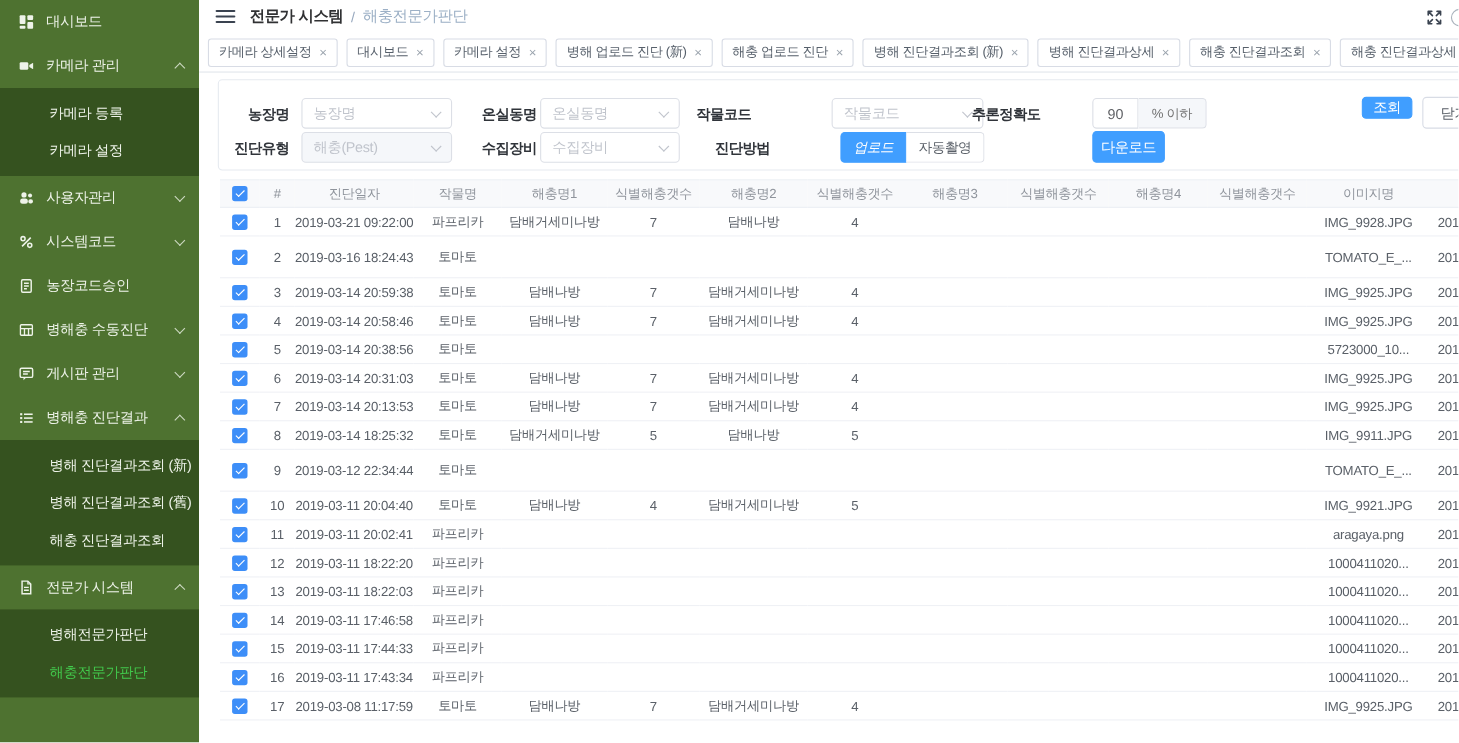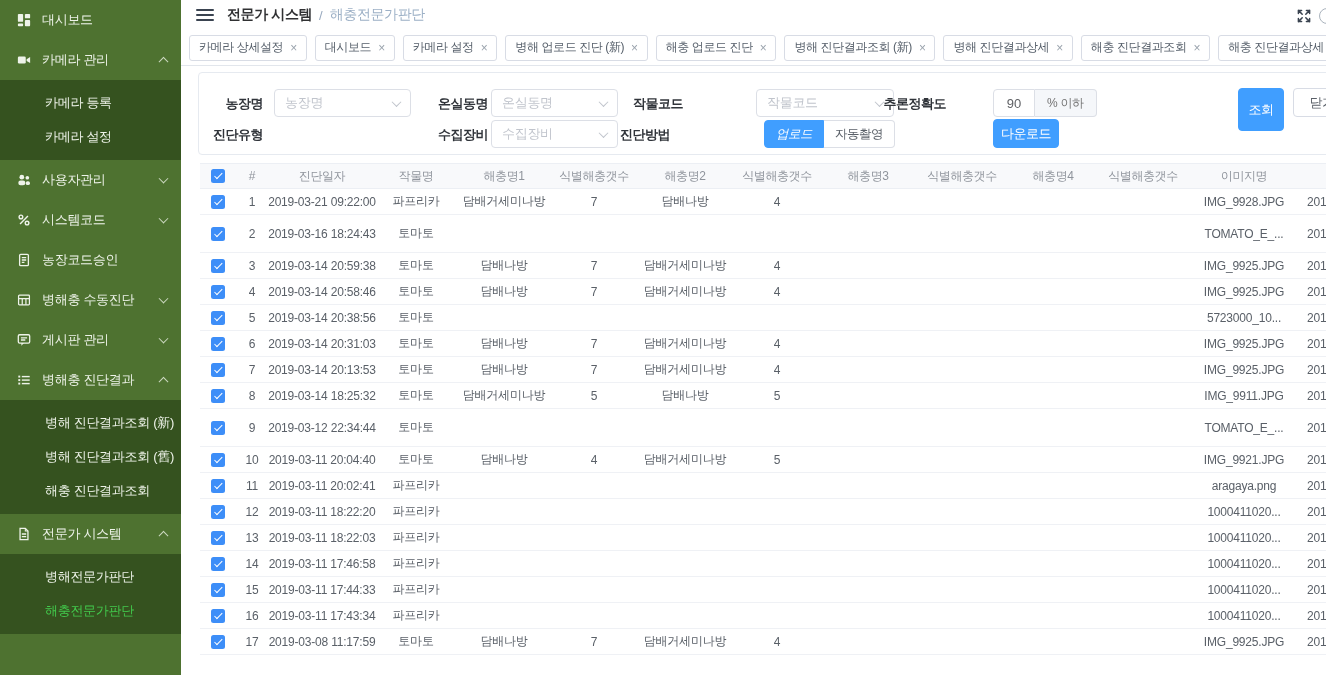--- a/index.html
+++ b/index.html
@@ -257,30 +257,34 @@
     <span class="f-label" style="left:414px; width:70px; top:22px;">작물코드</span>
     <div class="ctrl sel" style="left:557px; top:16px; width:138px;">
       <span>작물코드</span>
         <span class="chev"></span>
     </div>
     <span class="f-label" style="left:662px; width:85px; top:22px;">추론정확도</span>
     <div class="acc-group" style="left:794px; top:16px;">
       <input class="acc-input" type="text" value="90" style="">
       <span class="acc-addon">% 이하</span>
     </div>
-    <span class="btn blue" style="position:absolute; left:1039px; top:15px; width:46px; height:43px;">조회</span>
+    <span class="btn blue" style="position:absolute; left:1039px; top:15px; width:46px; height:20px;">조회</span>
     <span class="btn plain" style="position:absolute; left:1094px; top:15px; width:58px; height:29px;">닫기</span>
 
     <span class="f-label" style="left:0; width:64px; top:53px;">진단유형</span>
+    <div class="ctrl sel disabled" style="left:75px; top:47px; width:137px;">
+      <span>해충(Pest)</span>
+        <span class="chev"></span>
+    </div>
     <span class="f-label" style="left:209px; width:80px; top:53px;">수집장비</span>
     <div class="ctrl sel" style="left:292px; top:47px; width:127px;">
       <span>수집장비</span>
         <span class="chev"></span>
     </div>
-    <span class="f-label" style="left:396px; width:75px; top:53px;">진단방법</span>
+    <span class="f-label" style="left:426px; width:75px; top:53px;">진단방법</span>
     <div class="toggle" style="left:565px; top:47px;" id="method-toggle">
         <span class="t on">업로드</span>
         <span class="t">자동촬영</span>
       </div>
     <span class="btn blue" style="position:absolute; left:794px; top:46px; width:66px; height:29px;">다운로드</span>
   </section>
 
   <section class="table-wrap">
     <table id="grid">
         <colgroup>

